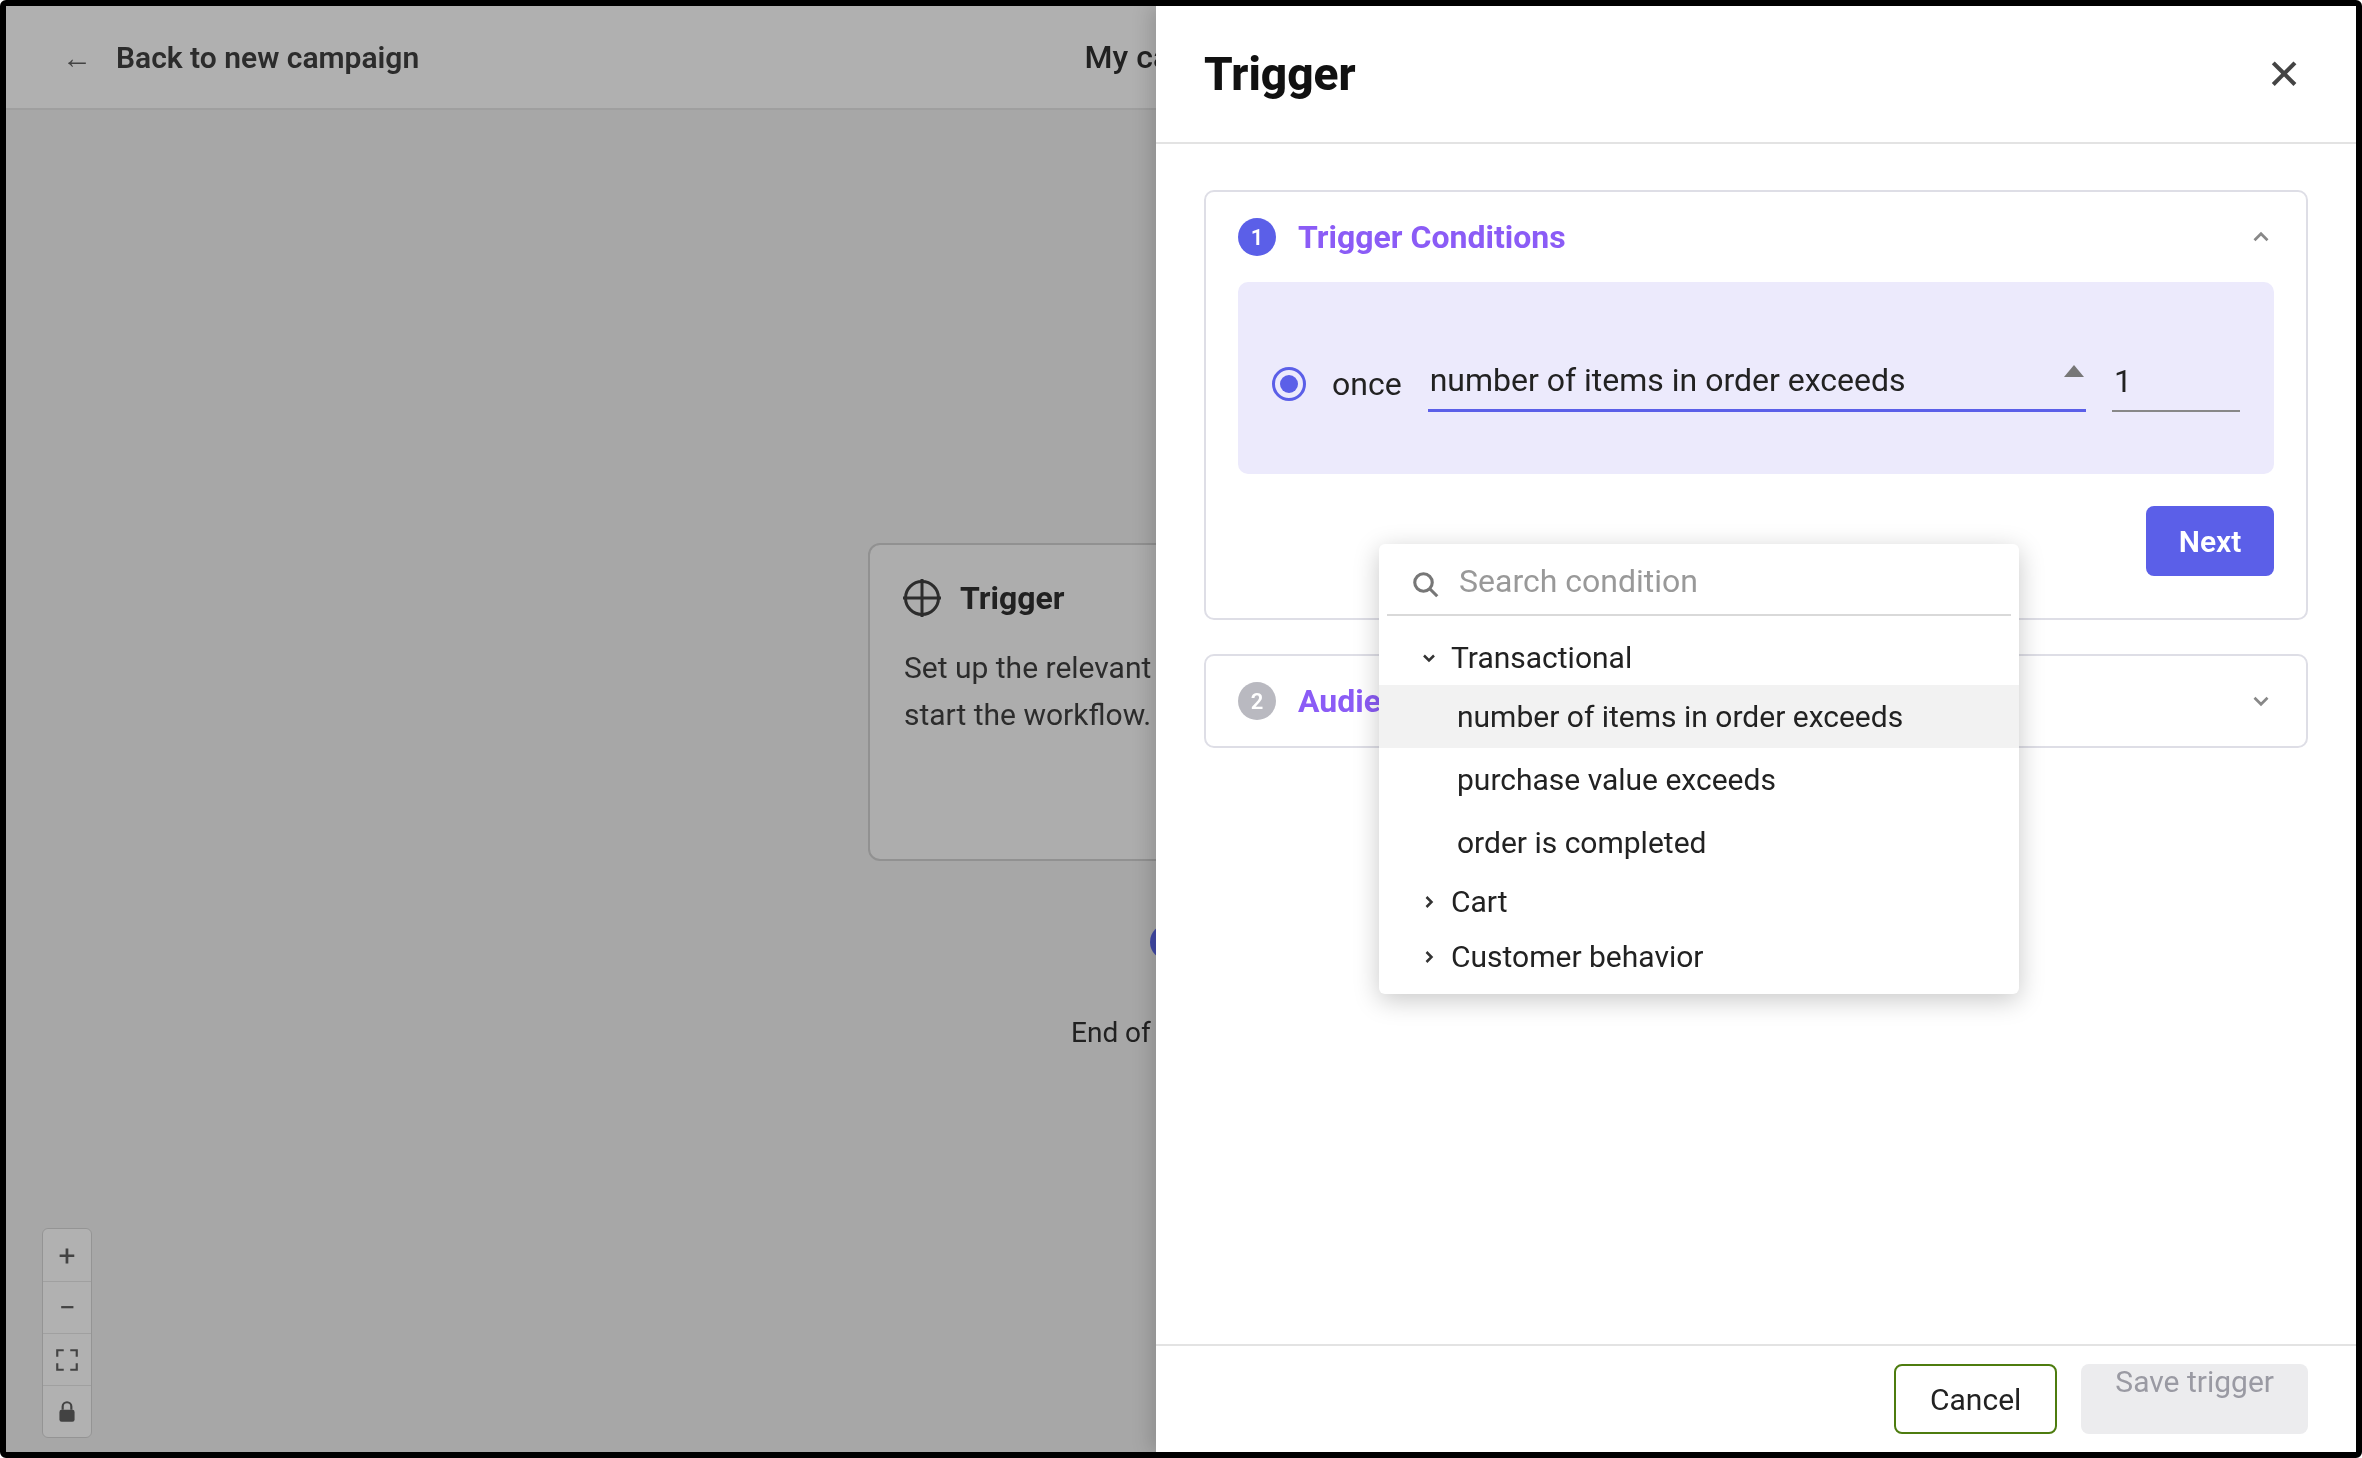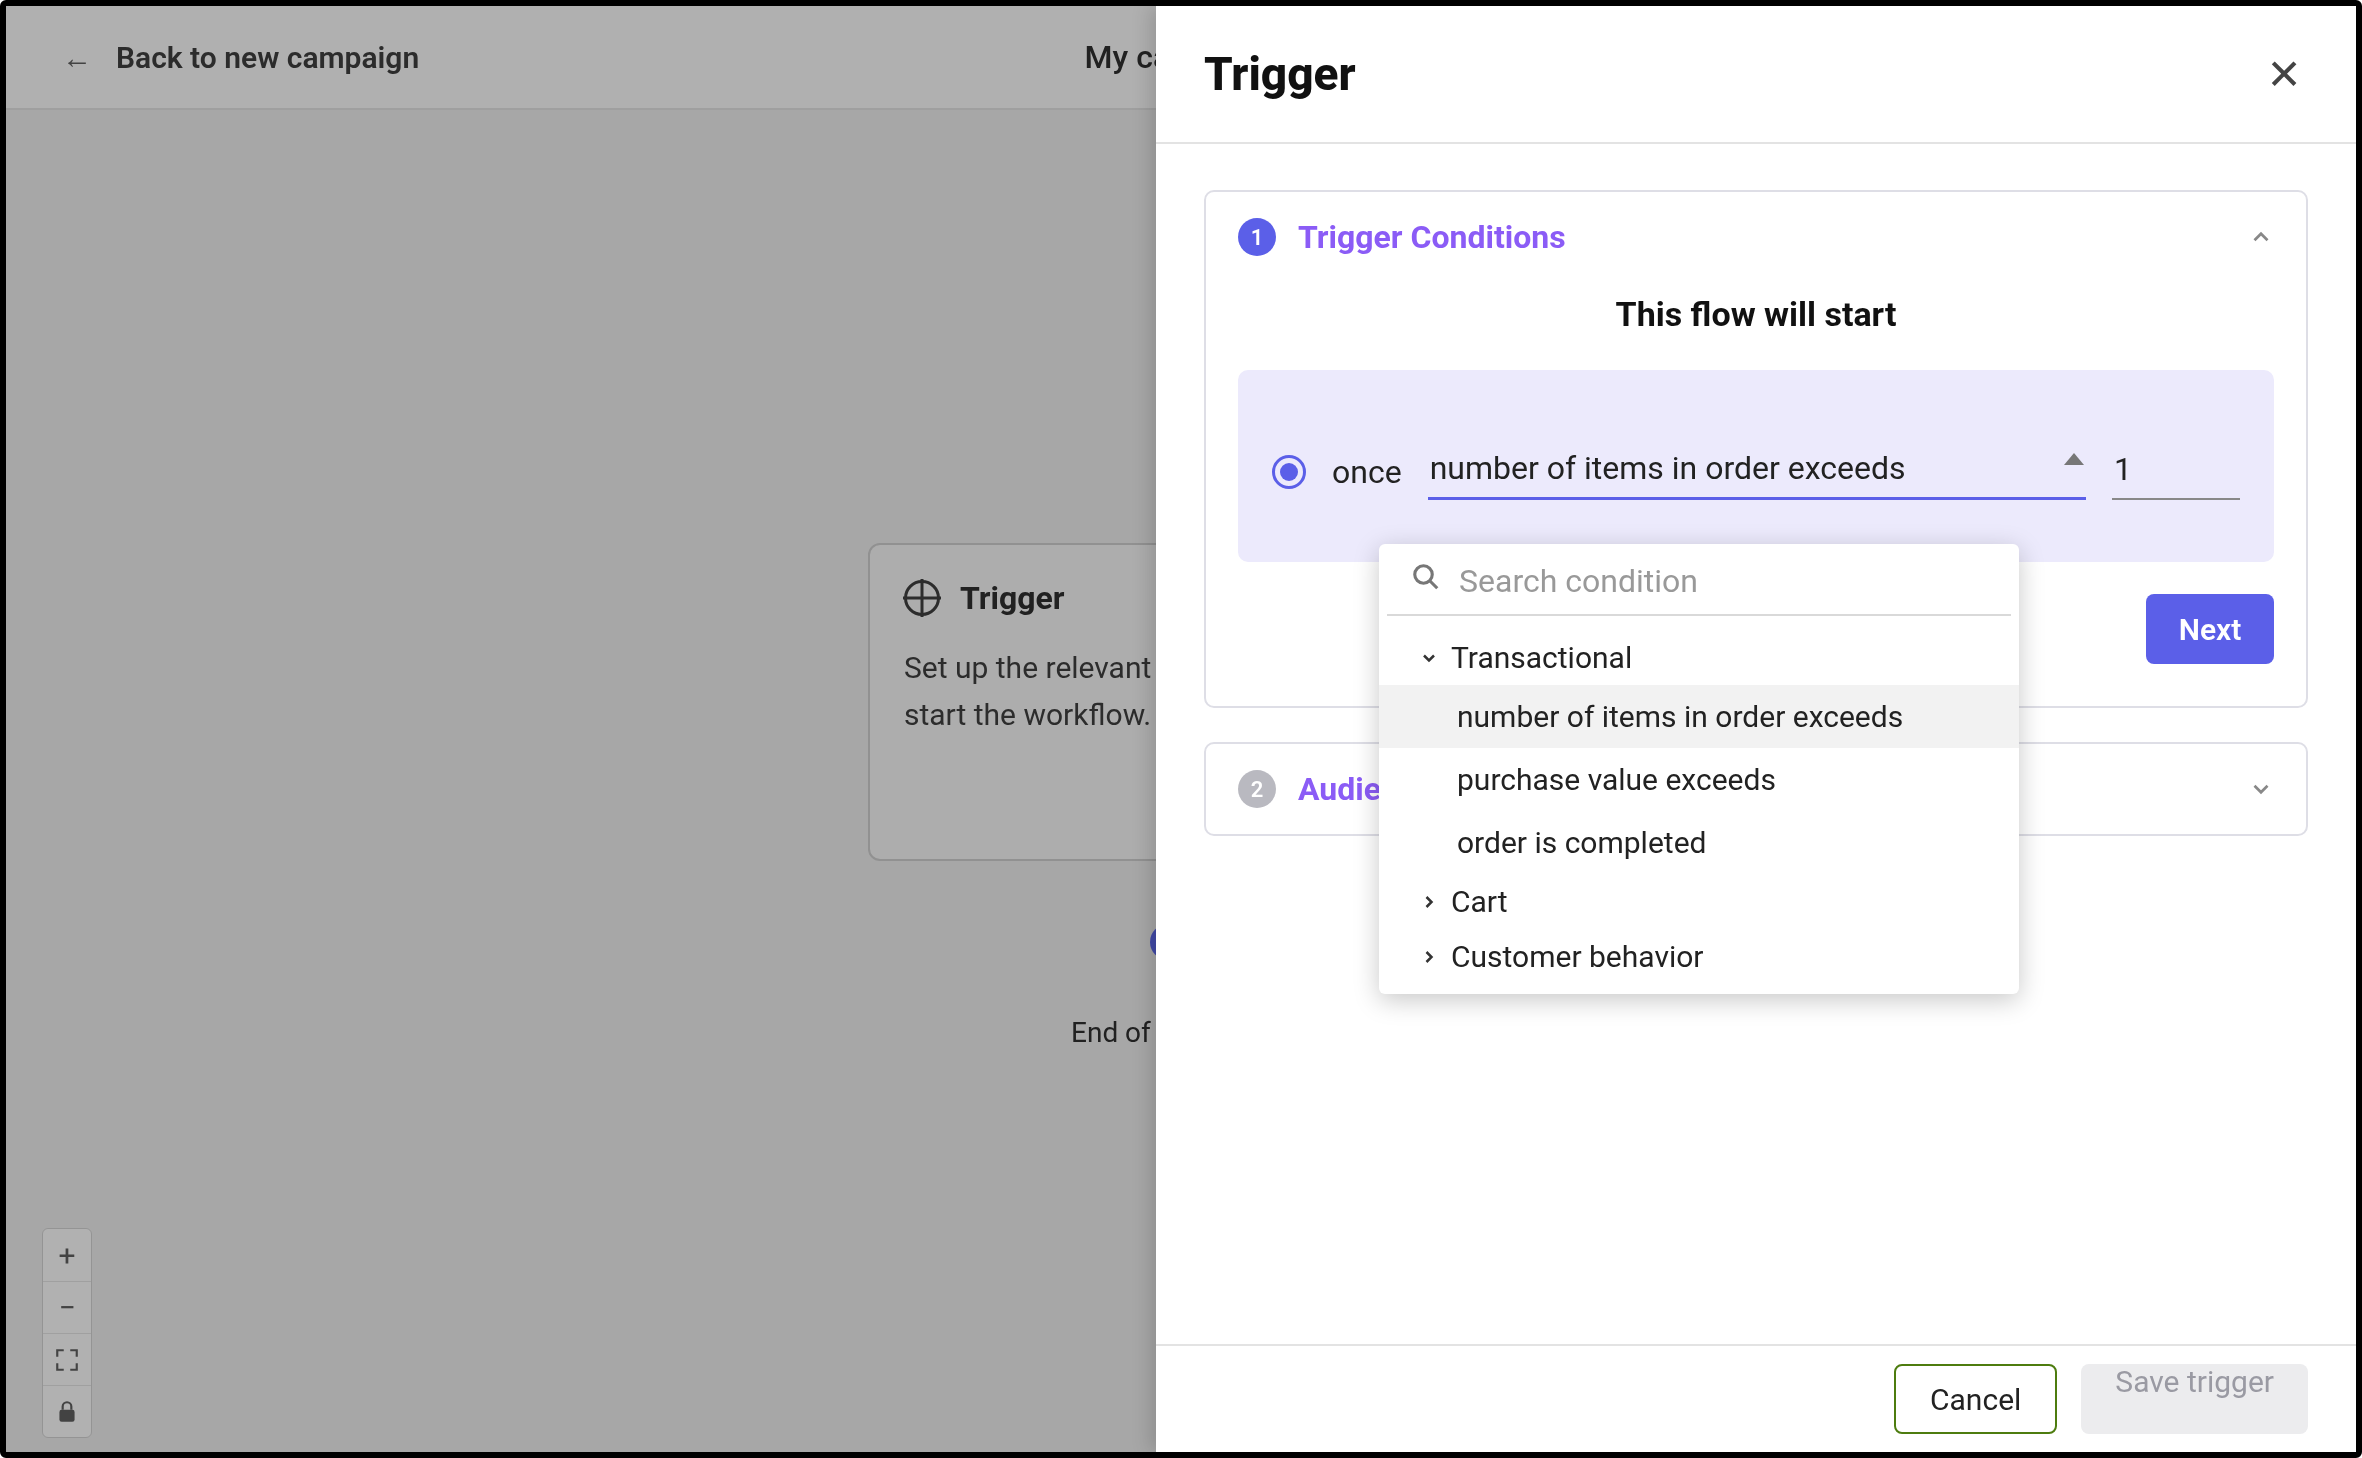--- a/index.html
+++ b/index.html
@@ -67,21 +67,21 @@
 
   .date-row { display: flex; align-items: center; gap: 26px; }
   .date-input { flex: 1; border-bottom: 2px solid #9d99d6; padding: 6px 2px 10px 2px; font-size: 32px; color: #a09ccf; letter-spacing: 1px; }
   .calendar-icon { width: 40px; height: 40px; }
   .calendar-icon svg { width: 100%; height: 100%; fill: none; stroke: #6f6a9a; stroke-width: 2; }
 
   .next-btn { position: relative; margin: 32px 32px 12px auto; width: 128px; height: 70px; background: #5b5fe8; color: #fff; font-size: 30px; font-weight: 600; border-radius: 8px; display: flex; align-items: center; justify-content: center; }
 
   
   .dropdown { position: absolute; left: 223px; top: 400px; width: 640px; background: #fff; border-radius: 6px; box-shadow: 0 6px 26px rgba(0,0,0,0.22); z-index: 50; padding-bottom: 10px; }
-  .dd-search { display: flex; align-items: flex-start; gap: 18px; padding: 18px 24px 14px 24px; border-bottom: 2px solid #d9d9d9; margin: 0 8px; }
+  .dd-search { display: flex; align-items: flex-end; gap: 18px; padding: 18px 24px 14px 24px; border-bottom: 2px solid #d9d9d9; margin: 0 8px; }
   .dd-search svg { width: 30px; height: 30px; stroke: #777; fill: none; stroke-width: 2.5; }
   .dd-search-input { flex: 1; font-size: 32px; color: #999; }
   .dd-group { padding: 14px 0 0 0; }
   .dd-group-head { display: flex; align-items: center; gap: 12px; padding: 10px 40px; font-size: 30px; color: #222; text-align: center; }
   .dd-group-head svg { width: 20px; height: 20px; stroke: #333; stroke-width: 3; fill: none; }
   .dd-item { padding: 14px 26px 14px 78px; font-size: 30px; color: #222; position: relative; }
   .dd-item.hover { background: #f2f2f2; }
 
   
   .panel-footer { height: 108px; border-top: 2px solid #e3e3e3; display: flex; align-items: center; justify-content: flex-end; gap: 24px; padding: 0 48px; }
@@ -141,21 +141,20 @@
 
       <div class="acc-card">
         <div class="acc-head">
           <div class="step-badge">1</div>
           <div class="acc-title">Trigger Conditions</div>
           <div class="chev"><svg viewBox="0 0 24 24">
                 <polyline points="6 15 12 9 18 15"></polyline>
               </svg></div>
         </div>
         <div class="acc-body">
-          <div class="flow-start-label">This flow will start</div>
 
           <div class="cond-box">
             <div class="cond-row">
               <div class="radio selected"></div>
               <div class="radio-label">once</div>
               <div class="select-field">
                 <span>number of items in order exceeds</span>
                 <span class="select-caret"></span>
               </div>
               <div class="num-field">1</div>

